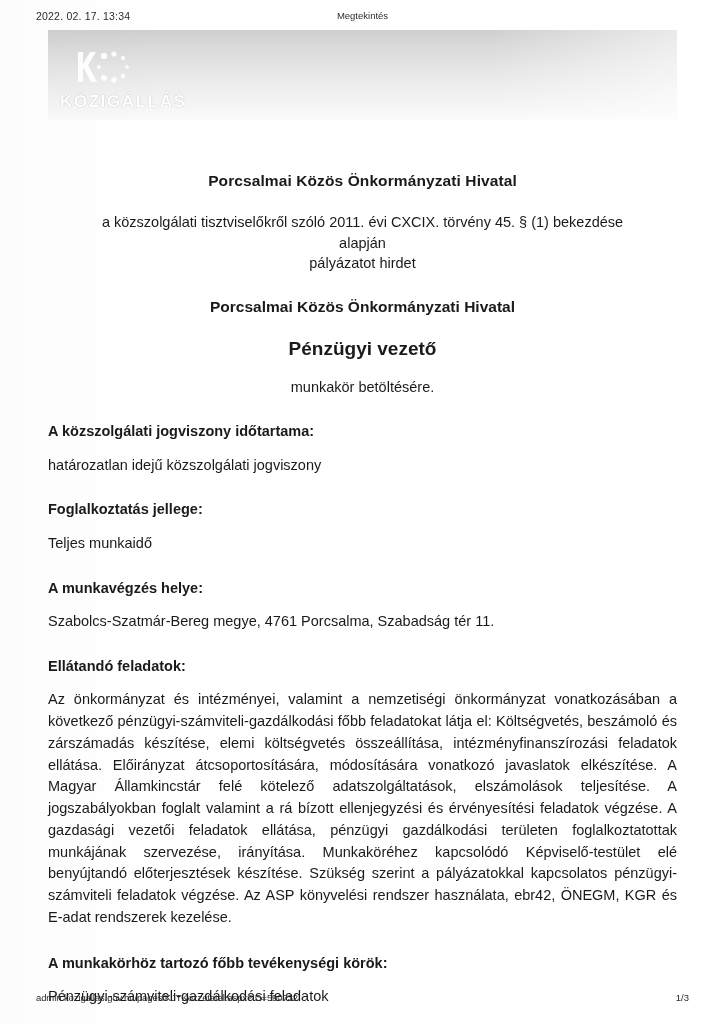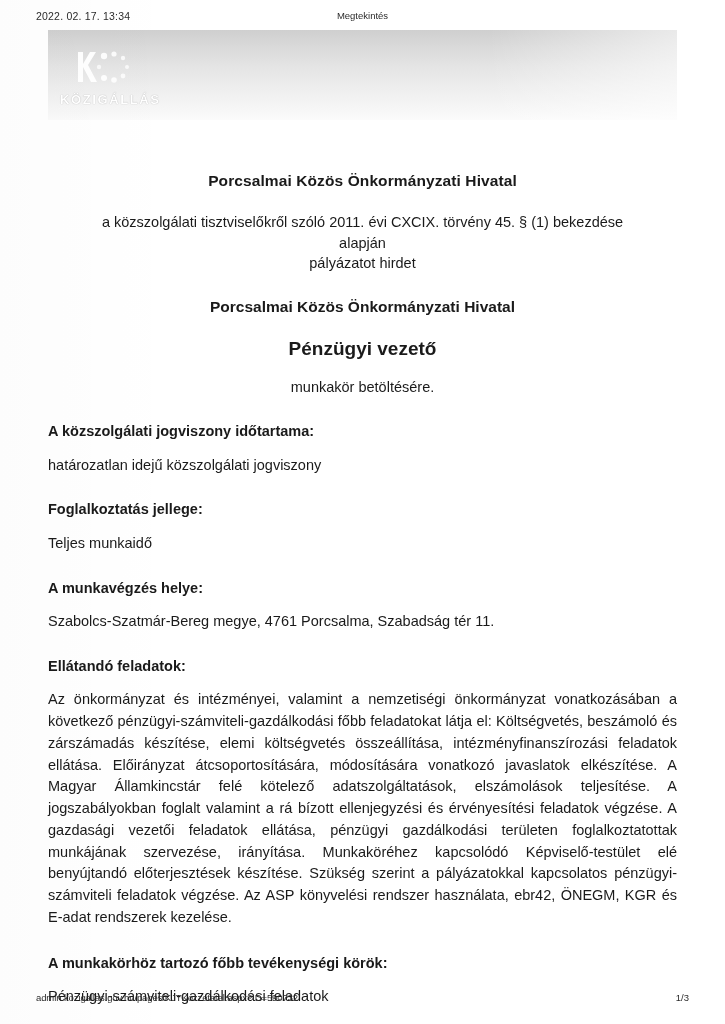--- a/index.html
+++ b/index.html
@@ -98,21 +98,21 @@
     position: absolute;
     left: 8px;
     top: 0;
     width: 74px;
     height: 46px;
   }
   .banner-logo .wordmark {
     position: absolute;
     left: 4px;
     top: 46px;
-    font-size: 13px;
+    font-size: 17px;
     letter-spacing: 1.6px;
     color: #ffffff;
     font-weight: bold;
     text-shadow: 0 0 1px rgba(0,0,0,0.35);
   }
 
   
   .content {
     margin: 0 48px;
     padding-top: 28px;

